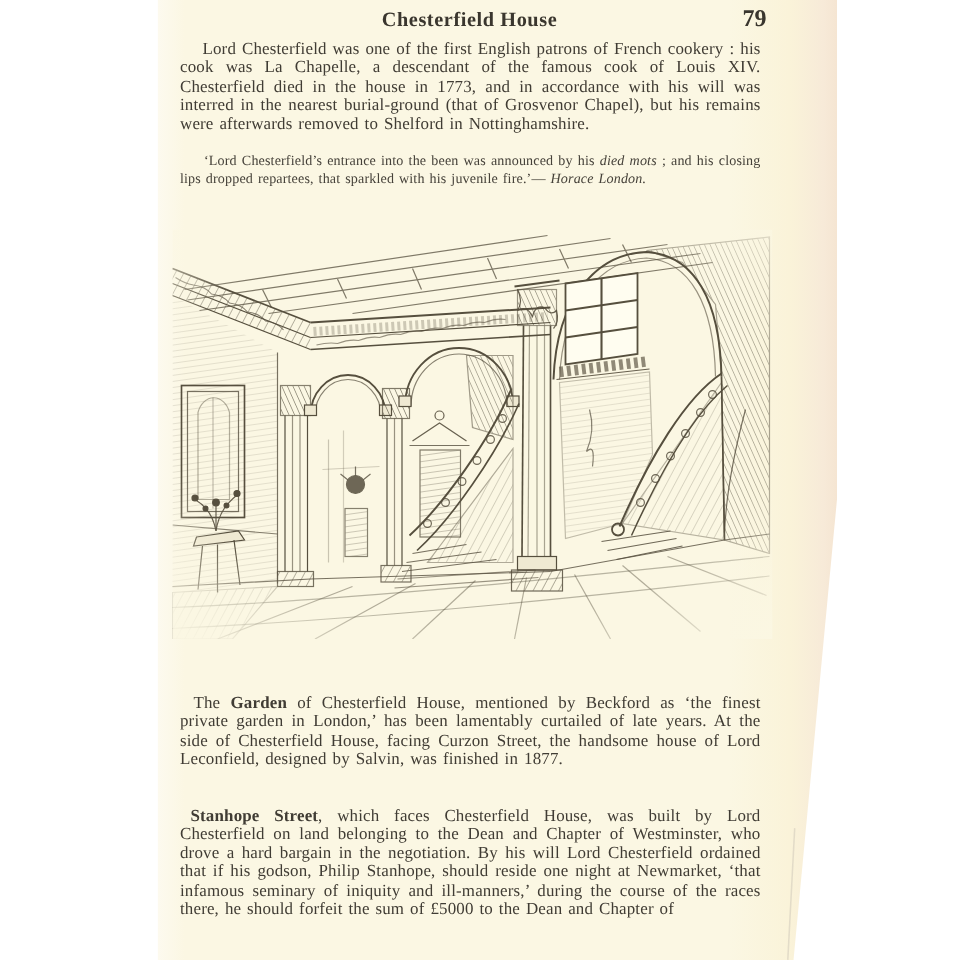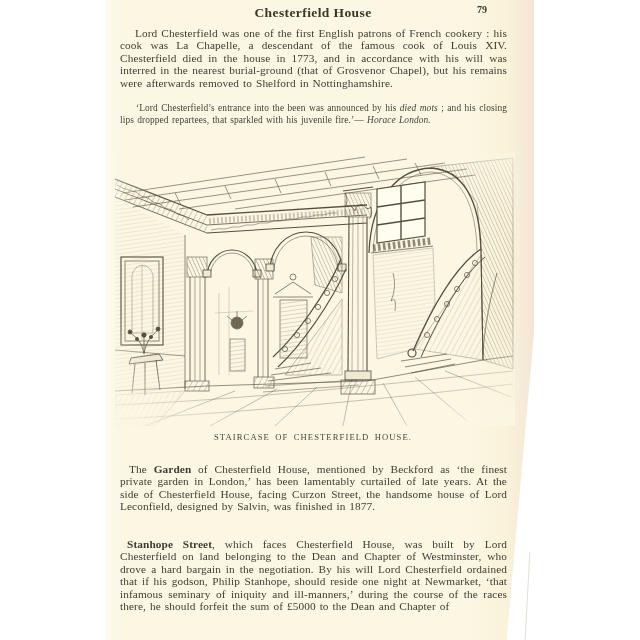--- a/index.html
+++ b/index.html
@@ -1,26 +1,26 @@
 <!DOCTYPE html>
 <html><head>
 <meta charset="utf-8">
 <style>
   html,body{margin:0;padding:0;background:#ffffff;}
   .canvas{position:relative;width:640px;height:640px;background:#ffffff;overflow:hidden;
           font-family:"Liberation Serif","DejaVu Serif",serif;}
   .page{position:absolute;left:105px;top:0;width:429px;height:640px;
         background:linear-gradient(90deg,#fdfaef 0%,#fbf7e3 4%,#fbf7e3 84%,#faf3d9 93%,#f7ead8 98%,#f5e5d2 100%);
-        clip-path:polygon(0 0,100% 0,100% 52%,93.6% 100%,0 100%);}
+        clip-path:polygon(0 0,100% 0,100% 52%,93.6% 100%,0 100%);padding-left:24px;}
   .page-inner{position:absolute;left:0;top:0;width:100%;height:100%;}
   .edge-line{position:absolute;left:527px;top:552px;width:1px;height:88px;background:#d9d2c0;
              transform:rotate(3deg);opacity:.7;}
   .hdr-title{position:absolute;left:15px;top:5px;width:386px;text-align:center;
              font-weight:bold;font-size:13.5px;letter-spacing:.4px;color:#3a362e;}
-  .hdr-num{position:absolute;right:47px;top:4px;font-weight:bold;font-size:10px;color:#3a362e;}
+  .hdr-num{position:absolute;right:47px;top:4px;font-weight:bold;font-size:16px;color:#3a362e;}
   .body-text{position:absolute;left:15px;width:387px;text-align:justify;color:#403c34;
              font-size:11.3px;line-height:12.45px;word-spacing:.09em;letter-spacing:.1px;}
   .p1{top:27px;text-indent:15px;}
   .quote{top:103px;font-size:9.4px;line-height:11.6px;text-indent:16px;color:#46423a;}
   .p3{top:463px;text-indent:9px;font-family:Liberation Serif, serif;}
   .p4{top:538px;text-indent:7px;}
   .figure{position:absolute;left:10px;top:153px;width:400px;height:273px;}
   .caption{position:absolute;left:15px;top:432px;width:386px;text-align:center;
            font-size:8.6px;letter-spacing:1.1px;color:#4a453b;word-spacing:2px;}
   .b{font-weight:bold;}
@@ -238,21 +238,20 @@
             <path d="M396,244 L330,218" opacity="0.45"></path>
             <path d="M0,252 C140,246 300,228 398,218" opacity="0.4"></path>
             <path d="M0,266 C150,259 320,240 398,231" opacity="0.4"></path>
             <polygon points="0,242 70,238 40,273 0,273" fill="url(#h1)" opacity="0.3"></polygon>
           </g>
         </g>
 
         <rect x="0" y="0" width="400" height="273" fill="url(#fade)"></rect>
       </svg>
 
-      <div class="caption">STAIRCASE OF CHESTERFIELD HOUSE.</div>
 
       <div class="body-text p3">
         <span>The </span><span class="b">Garden</span><span> of Chesterfield House, mentioned by Beckford as ‘the finest private garden in London,’ has been lamentably curtailed of late years.  At the side of Chesterfield House, facing Curzon Street, the handsome house of Lord Leconfield, designed by Salvin, was finished in 1877.</span>
       </div>
 
       <div class="body-text p4">
         <span class="b">Stanhope Street</span><span>, which faces Chesterfield House, was built by Lord Chesterfield on land belonging to the Dean and Chapter of Westminster, who drove a hard bargain in the negotiation.  By his will Lord Chesterfield ordained that if his godson, Philip Stanhope, should reside one night at Newmarket, ‘that infamous seminary of iniquity and ill-manners,’ during the course of the races there, he should forfeit the sum of £5000 to the Dean and Chapter of</span>
       </div>
 
     </div>

